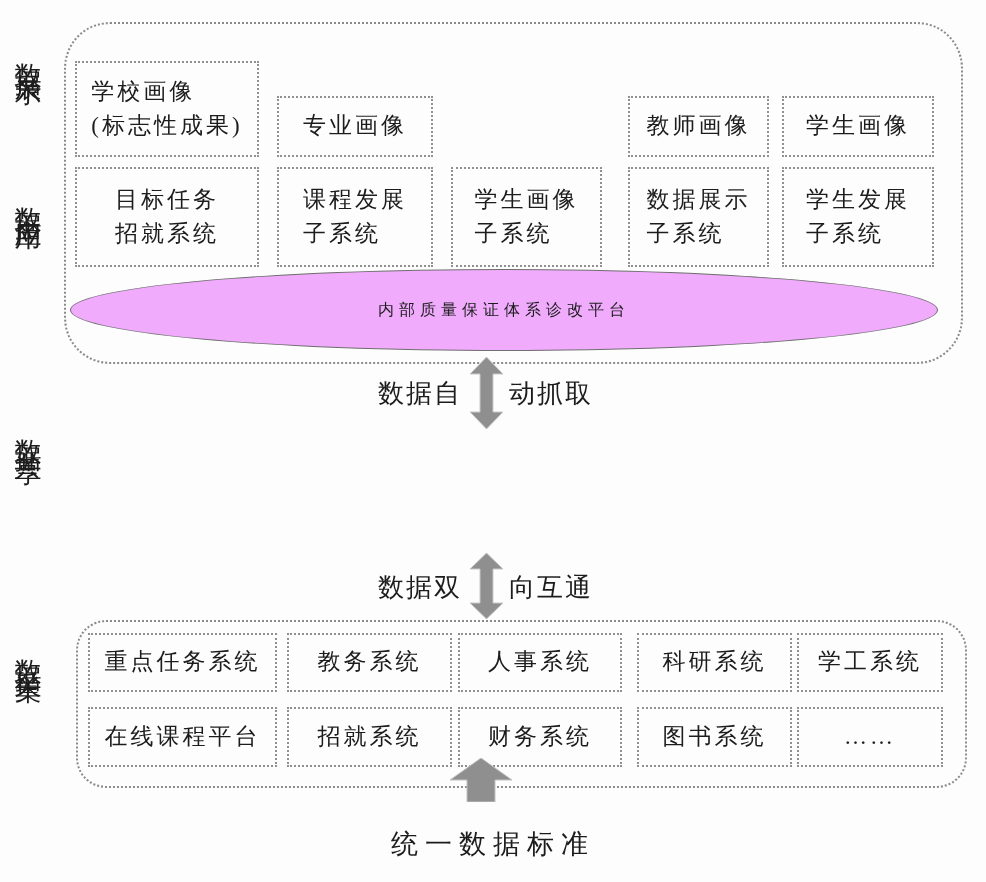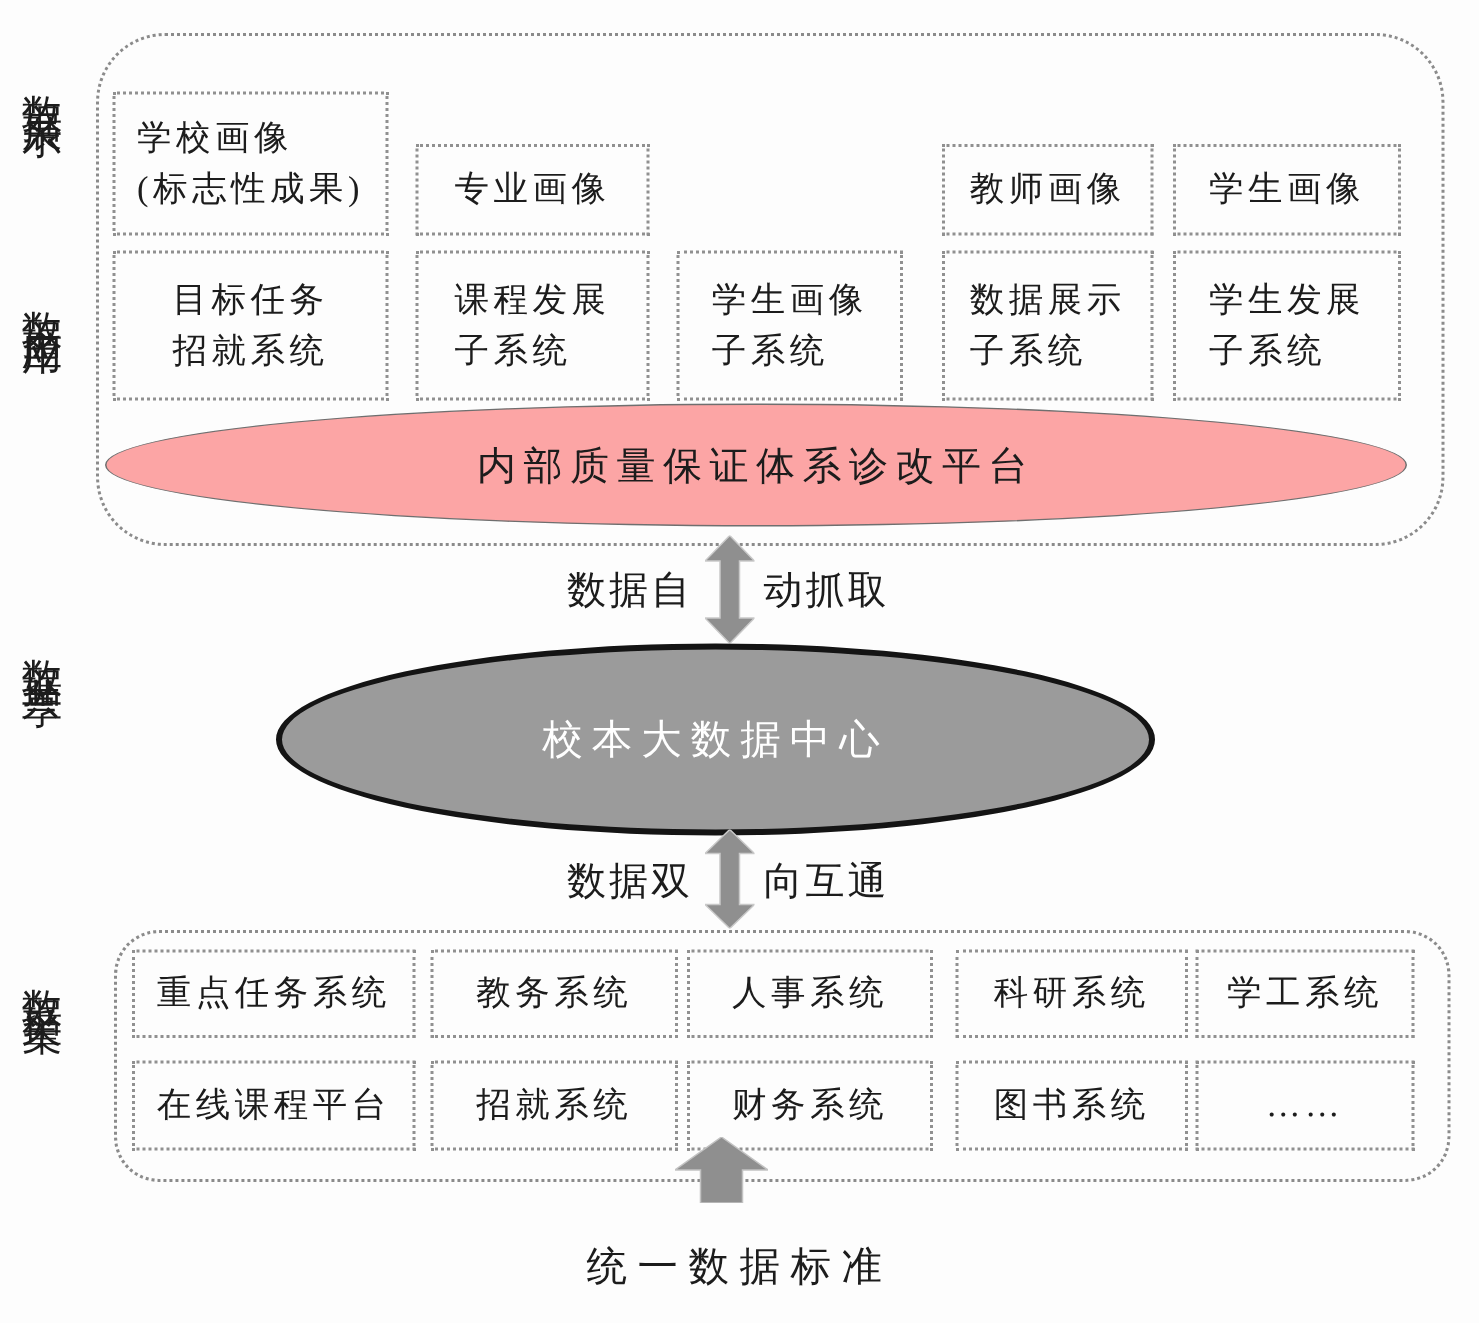--- a/index.html
+++ b/index.html
@@ -23,23 +23,23 @@
   .dbox {
     position:absolute;
     border:2px dotted #909090;
     display:flex; align-items:center; justify-content:center;
     text-align:left; font-size:23px; letter-spacing:3px;
     white-space:pre-line; line-height:1.5;
     background:transparent;
   }
   .ellipse-white {
     position:absolute; border-radius:50%;
-    border:1.5px solid #6f6f6f; background:#fca5a5;
+    border:1.5px solid #6f6f6f; background:#f0abfc;
     display:flex; align-items:center; justify-content:center;
-    font-size:26px; letter-spacing:5px;
+    font-size:16px; letter-spacing:5px;
   }
   .ellipse-gray {
     position:absolute; border-radius:50%;
     background:#9b9b9b; border:4px solid #141414;
     color:#ffffff;
     display:flex; align-items:center; justify-content:center;
     font-size:27px; letter-spacing:6px;
   }
   .arrow { position:absolute; }
   .arrow svg { display:block; }
@@ -85,21 +85,20 @@
   <div class="ellipse-white" style="left:70px; top:269px; width:866px; height:80px;">内部质量保证体系诊改平台</div>
 
   <div class="arrow" style="left:470px; top:357px; width:33px; height:72px;">
     <svg width="33" height="72" viewBox="0 0 33 72">
       <polygon points="16.5,0 33,17 23,17 23,55 33,55 16.5,72 0,55 10,55 10,17 0,17" fill="#8f8f8f" stroke="#c9c9c9" stroke-width="1"></polygon>
     </svg>
   </div>
   <div class="arrow-label left" style="left:350px; top:381px; width:112px;">数据自</div>
   <div class="arrow-label" style="left:509px; top:381px;">动抓取</div>
 
-  <div class="ellipse-gray" style="left:184px; top:429px; width:578px; height:120px;">校本大数据中心</div>
 
   <div class="arrow" style="left:470px; top:553px; width:33px; height:66px;">
     <svg width="33" height="66" viewBox="0 0 33 66">
       <polygon points="16.5,0 33,16 23,16 23,50 33,50 16.5,66 0,50 10,50 10,16 0,16" fill="#8f8f8f" stroke="#c9c9c9" stroke-width="1"></polygon>
     </svg>
   </div>
   <div class="arrow-label left" style="left:350px; top:575px; width:112px;">数据双</div>
   <div class="arrow-label" style="left:509px; top:575px;">向互通</div>
 
   <div class="panel bottom" style="left:76px; top:620px; width:887px; height:164px;"></div>

